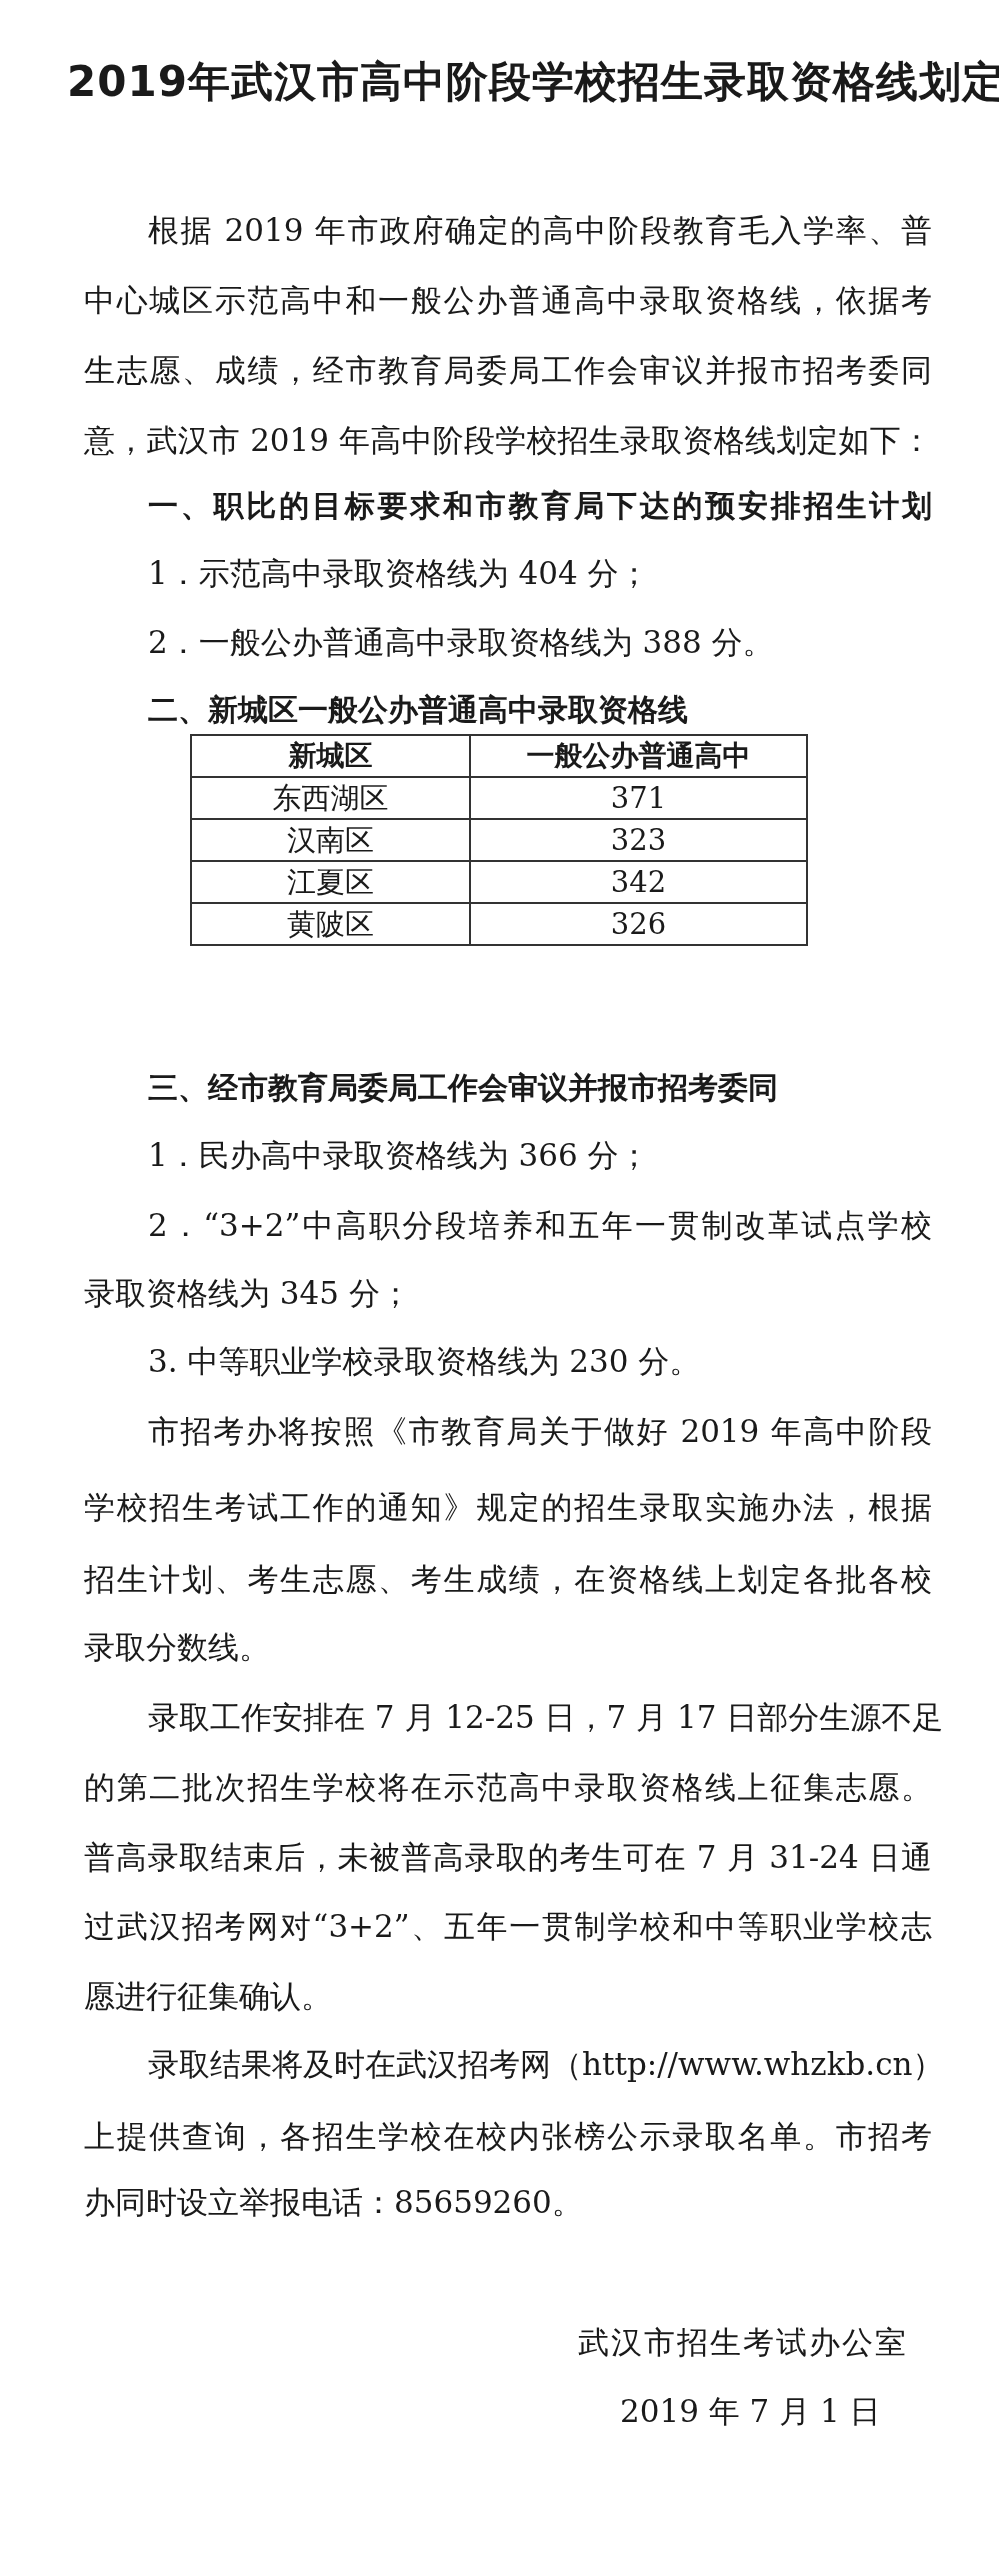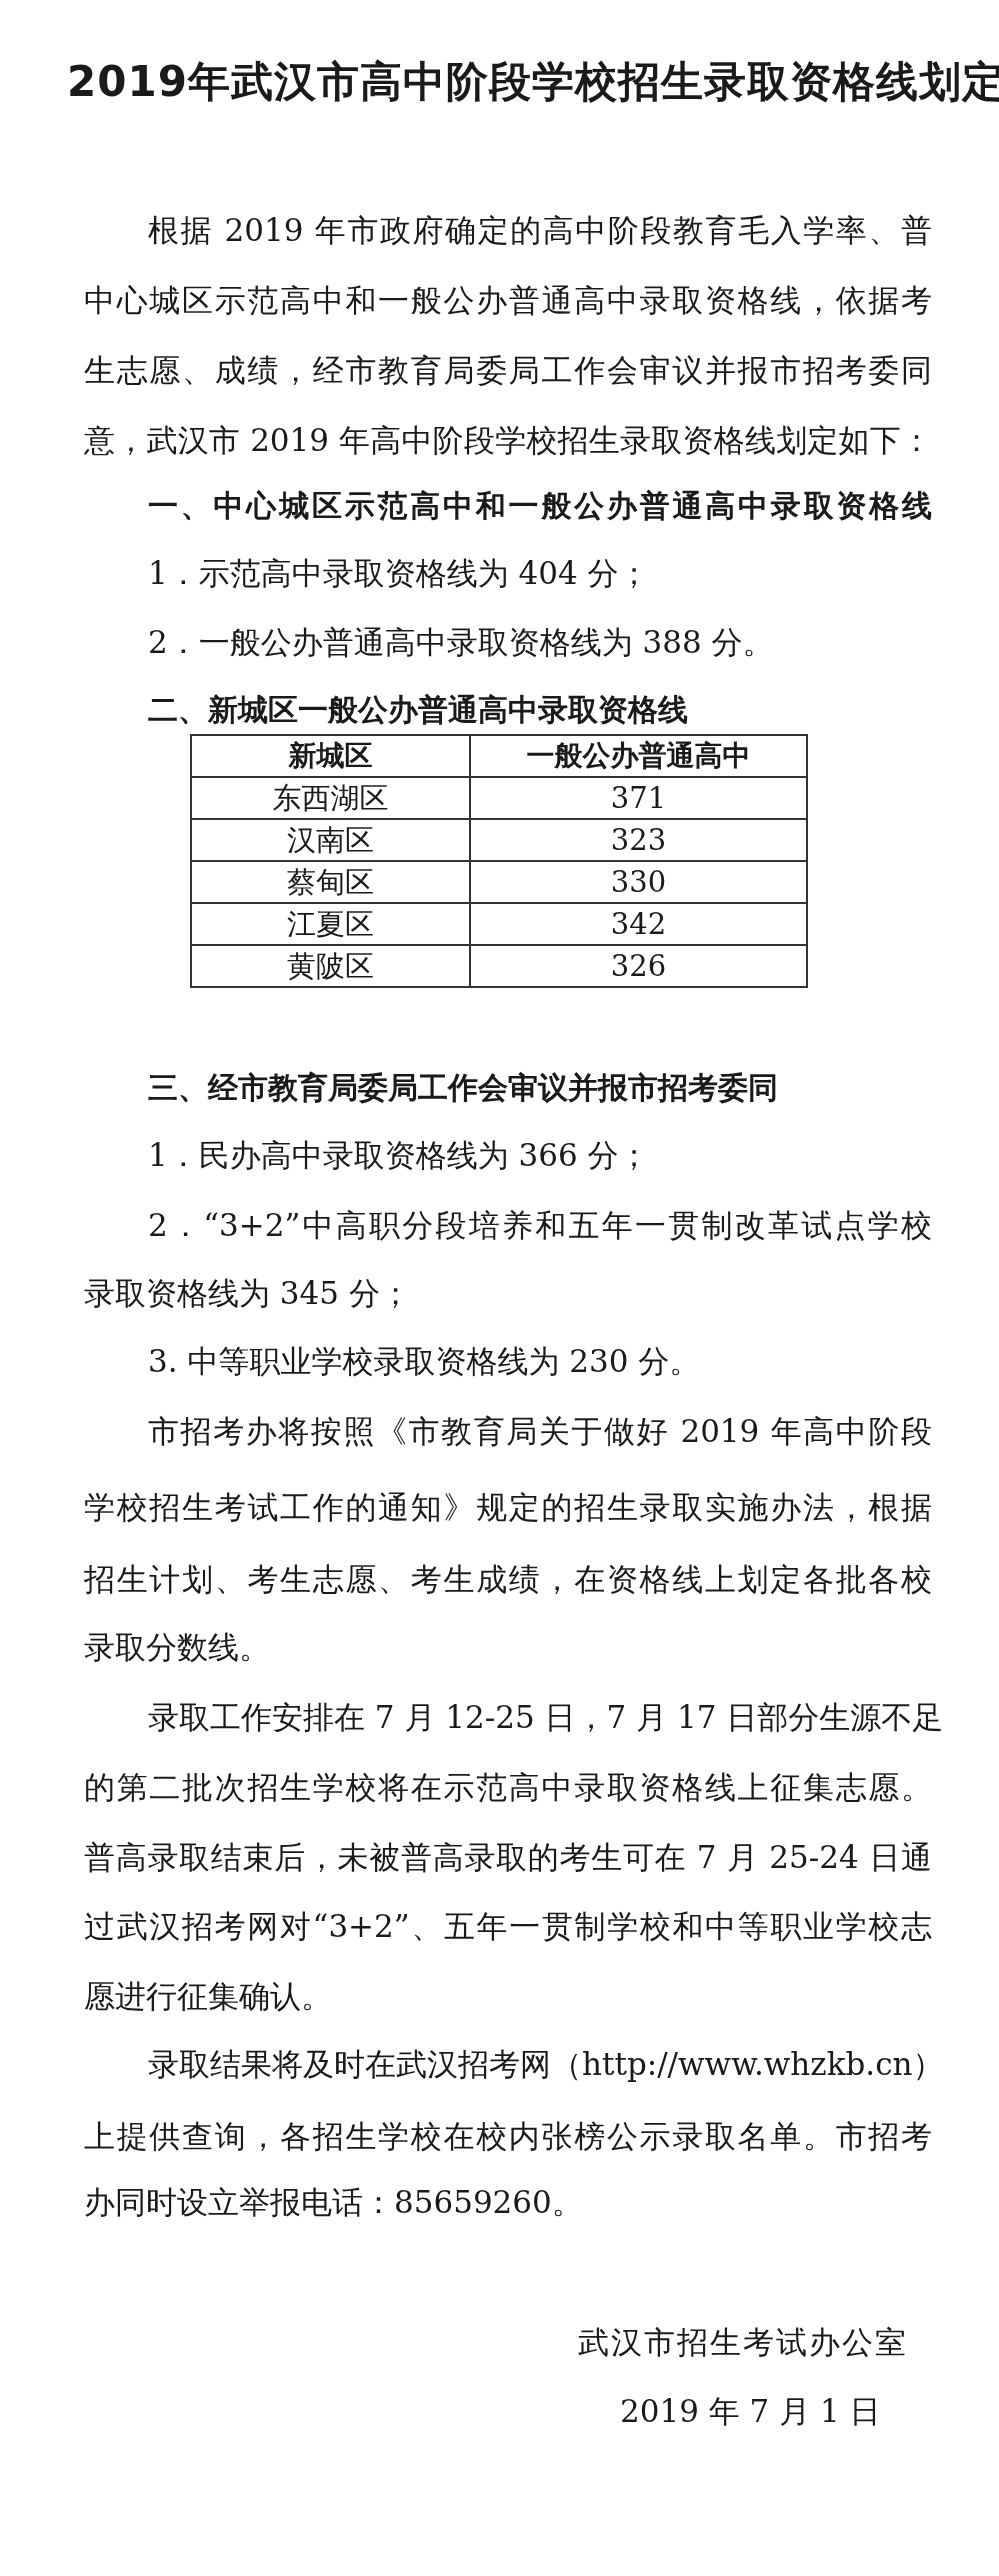--- a/index.html
+++ b/index.html
@@ -24,44 +24,40 @@
 </head>
 <body>
 
 <div class="title">2019年武汉市高中阶段学校招生录取资格线划定</div>
 
 <div class="line indent full" style="top:208px">根据 2019 年市政府确定的高中阶段教育毛入学率、普</div>
 <div class="line full" style="top:278px">中心城区示范高中和一般公办普通高中录取资格线，依据考</div>
 <div class="line full" style="top:348px">生志愿、成绩，经市教育局委局工作会审议并报市招考委同</div>
 <div class="line full" style="top:418px">意，武汉市 2019 年高中阶段学校招生录取资格线划定如下：</div>
 
-<div class="line indent full heading" style="top:484px">一、中心城区示范高中和一般公办普通高中录取资格线</div>
+<div class="line indent full heading" style="top:484px">一、职比的目标要求和市教育局下达的预安排招生计划</div>
 <div class="line indent" style="top:551px">1．示范高中录取资格线为 404 分；</div>
 <div class="line indent" style="top:620px">2．一般公办普通高中录取资格线为 388 分。</div>
 
 <div class="line indent heading" style="top:688px">二、新城区一般公办普通高中录取资格线</div>
 <table class="cut">
   <thead>
     <tr>
       <th class="c1">新城区</th>
       <th>一般公办普通高中</th>
     </tr>
   </thead>
   <tbody>
     <tr>
       <td class="c1">东西湖区</td>
       <td>371</td>
     </tr>
     <tr>
       <td class="c1">汉南区</td>
       <td>323</td>
-    </tr>
-    <tr>
-      <td class="c1">蔡甸区</td>
-      <td>330</td>
     </tr>
     <tr>
       <td class="c1">江夏区</td>
       <td>342</td>
     </tr>
     <tr>
       <td class="c1">黄陂区</td>
       <td>326</td>
     </tr>
   </tbody>
@@ -73,21 +69,21 @@
 <div class="line" style="top:1271px">录取资格线为 345 分；</div>
 <div class="line indent" style="top:1339px">3. 中等职业学校录取资格线为 230 分。</div>
 
 <div class="line indent full" style="top:1409px">市招考办将按照《市教育局关于做好 2019 年高中阶段</div>
 <div class="line full" style="top:1485px">学校招生考试工作的通知》规定的招生录取实施办法，根据</div>
 <div class="line full" style="top:1557px">招生计划、考生志愿、考生成绩，在资格线上划定各批各校</div>
 <div class="line" style="top:1625px">录取分数线。</div>
 
 <div class="line indent full" style="top:1695px">录取工作安排在 7 月 12-25 日，7 月 17 日部分生源不足</div>
 <div class="line full" style="top:1765px">的第二批次招生学校将在示范高中录取资格线上征集志愿。</div>
-<div class="line full" style="top:1835px">普高录取结束后，未被普高录取的考生可在 7 月 25-24 日通</div>
+<div class="line full" style="top:1835px">普高录取结束后，未被普高录取的考生可在 7 月 31-24 日通</div>
 <div class="line full" style="top:1904px">过武汉招考网对“3+2”、五年一贯制学校和中等职业学校志</div>
 <div class="line" style="top:1974px">愿进行征集确认。</div>
 
 <div class="line indent full" style="top:2042px">录取结果将及时在武汉招考网（http://www.whzkb.cn）</div>
 <div class="line full" style="top:2114px">上提供查询，各招生学校在校内张榜公示录取名单。市招考</div>
 <div class="line" style="top:2180px">办同时设立举报电话：85659260。</div>
 
 <div class="sign" style="left:578px; top:2320px; letter-spacing:2px;">武汉市招生考试办公室</div>
 <div class="sign" style="left:620px; top:2389px;">2019 年 7 月 1 日</div>
 

